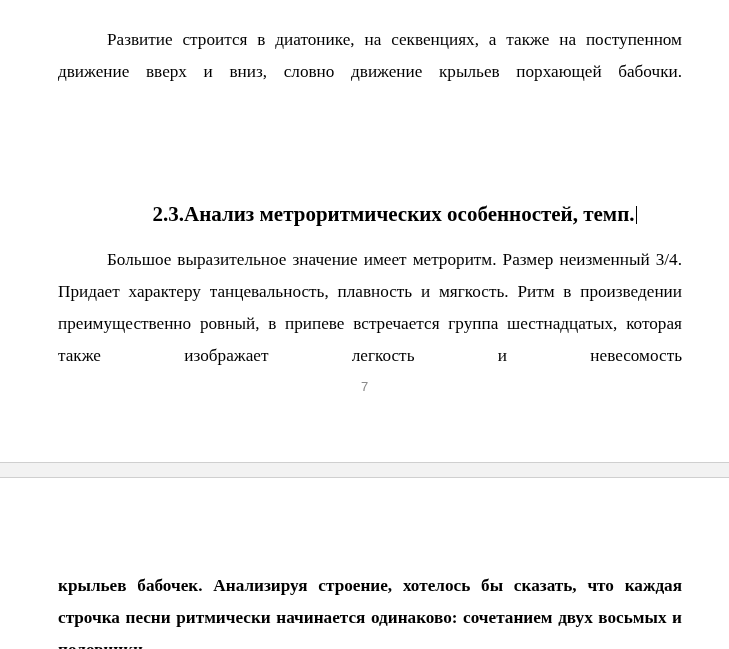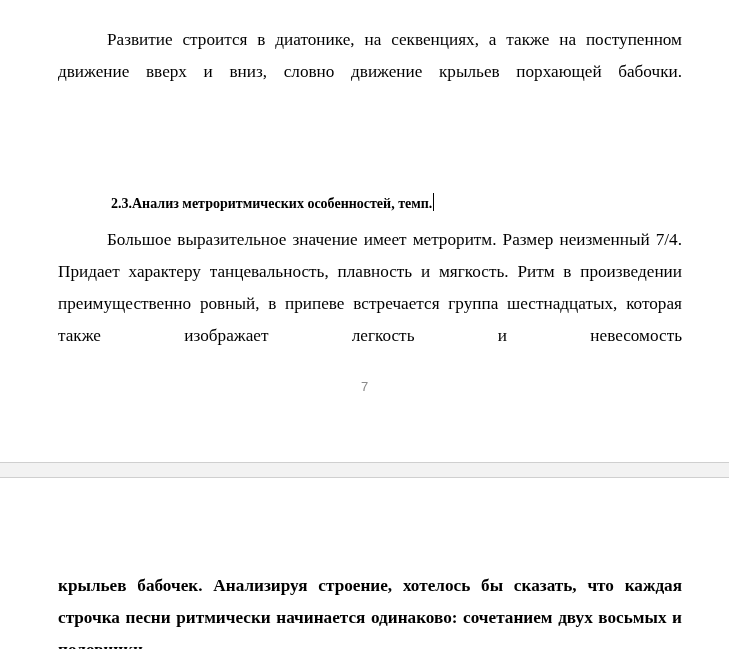--- a/index.html
+++ b/index.html
@@ -59,26 +59,26 @@
     text-indent: 49px;
   }
 
   
   .justify-all {
     text-align: justify;
     text-align-last: justify;
   }
 
   h2.heading {
-    margin: 4px;
-    font-size: 14px;
+    margin: 14px;
+    font-size: 21px;
     line-height: 32px;
     font-weight: bold;
     text-indent: 49px;
-    text-align: left;
+    text-align: center;
     white-space: pre;
   }
 
   .caret {
     display: inline-block;
     width: 1px;
     height: 18px;
     background: #000000;
     vertical-align: -3px;
     margin-left: 1px;
@@ -125,21 +125,21 @@
       <p class="doc indent justify-all">Развитие строится в диатонике, на секвенциях, а также на поступенном движение вверх и вниз, словно движение крыльев порхающей бабочки.</p>
 
       <div class="spacer-line"></div>
 
 
       <div class="spacer-line"></div>
       <div class="spacer-line"></div>
 
       <h2 class="heading"><span>2.3.Анализ метроритмических особенностей, темп.</span><span class="caret"></span></h2>
 
-      <p class="doc indent justify-all">Большое выразительное значение имеет метроритм. Размер неизменный 7/4.  Придает характеру танцевальность, плавность и мягкость. Ритм в произведении преимущественно ровный, в припеве встречается группа шестнадцатых, которая также изображает легкость и невесомость</p>
+      <p class="doc indent justify-all">Большое выразительное значение имеет метроритм. Размер неизменный 3/4.  Придает характеру танцевальность, плавность и мягкость. Ритм в произведении преимущественно ровный, в припеве встречается группа шестнадцатых, которая также изображает легкость и невесомость</p>
     </div>
 
     <div class="page-number" style="top: 379px;">7</div>
   </div>
 
   <div class="page-separator"></div>
 
   <div class="page page-two">
     <div class="text-col" style="top: 72px;">
       <p class="doc">крыльев бабочек. Анализируя строение, хотелось бы сказать, что каждая строчка песни ритмически начинается одинаково: сочетанием двух восьмых и половинки.</p>

